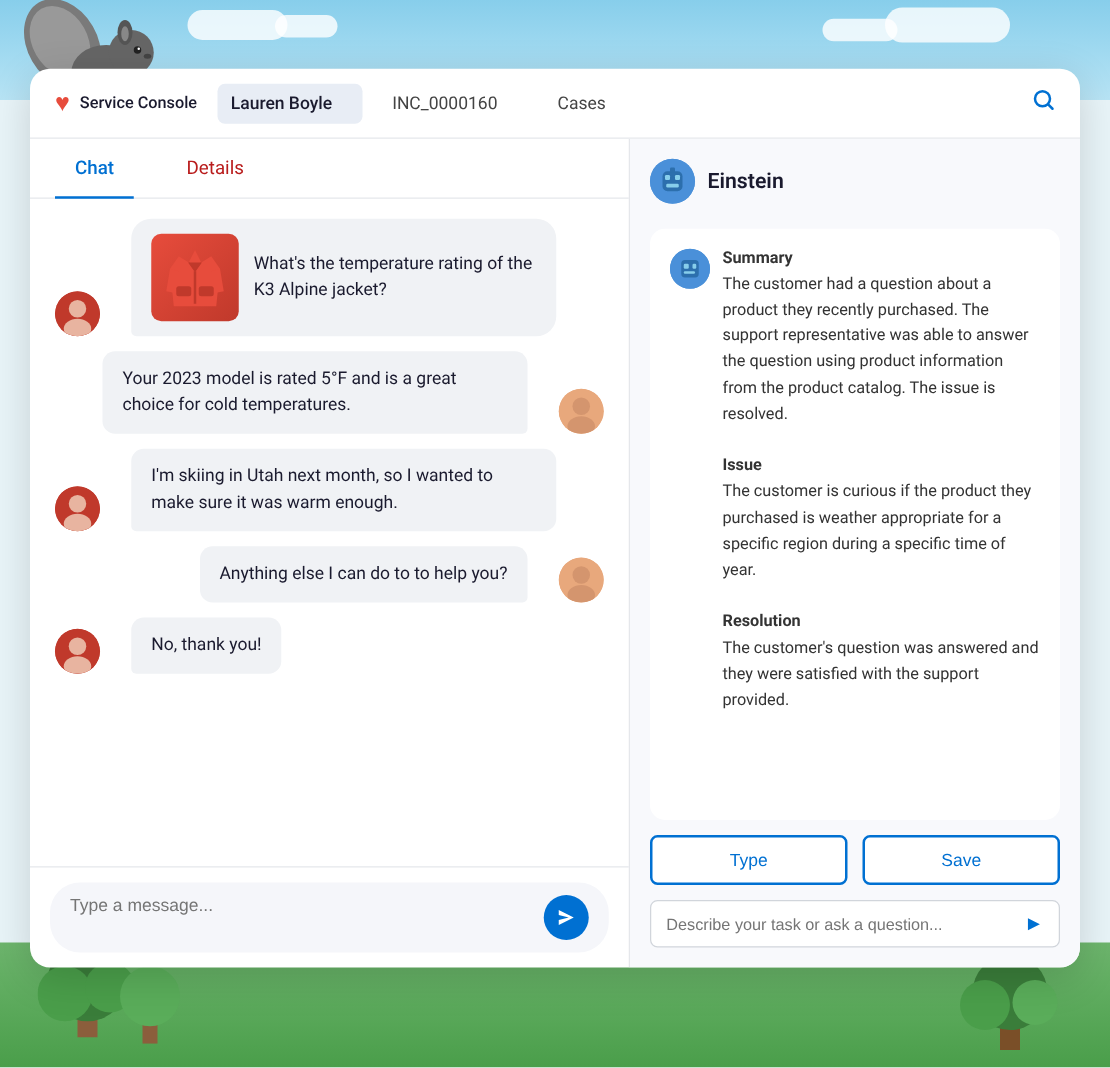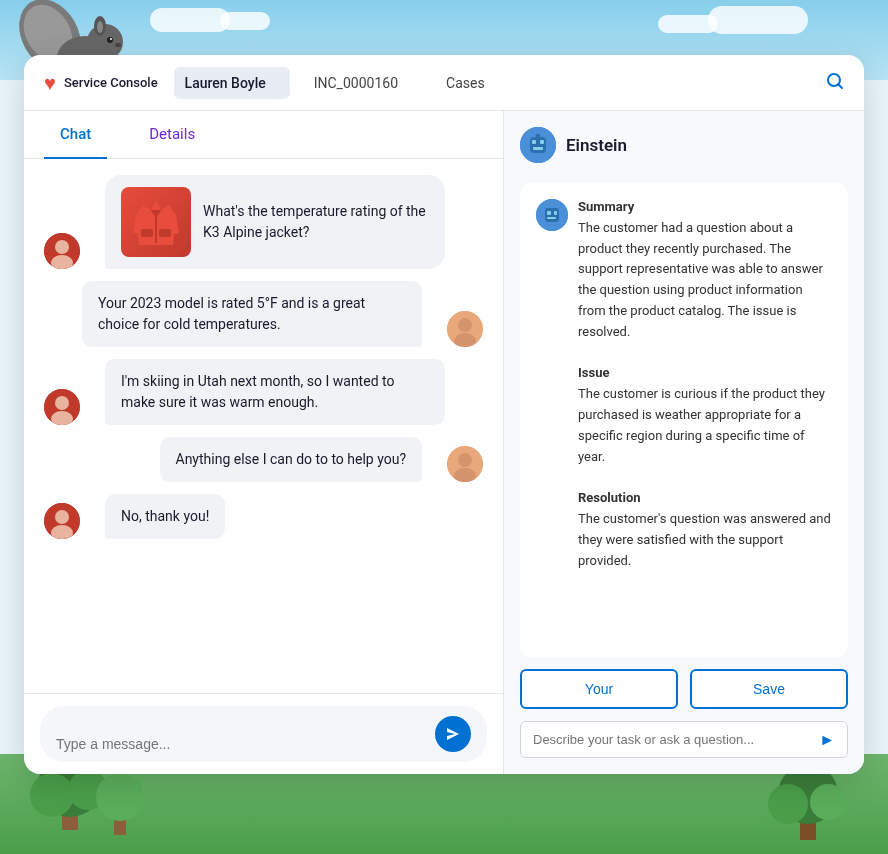--- a/index.html
+++ b/index.html
@@ -125,21 +125,21 @@
     .tabs-bar {
       display: flex;
       padding: 0 20px;
       border-bottom: 1px solid #e5e7eb;
       flex-shrink: 0;
       gap: 26px;
     }
     .tab-item {
       padding: 14px 16px;
       font-size: 15px;
-      color: #6d28d9;
+      color: #b91c1c;
       cursor: pointer;
       border-bottom: 2px solid transparent;
       margin-bottom: -1px;
     }
     .tab-item.active {
       color: #0070d2;
       border-bottom: 2px solid #0070d2;
       font-weight: 500;
     }
 
@@ -223,21 +223,21 @@
     }
 
     
     .chat-input-area {
       padding: 12px 16px;
       border-top: 1px solid #e5e7eb;
       flex-shrink: 0;
     }
     .chat-input-wrapper {
       display: flex;
-      align-items: flex-end;
+      align-items: flex-start;
       background: #f5f6fa;
       border-radius: 24px;
       padding: 10px 16px;
       gap: 0;
     }
     .chat-input {
       flex: 1;
       border: none;
       background: transparent;
       font-size: 14px;
@@ -616,21 +616,21 @@
             <span>The customer had a question about a product they recently purchased. The support representative was able to answer the question using product information from the product catalog. The issue is resolved.</span><br><br>
             <span class="summary-bold">Issue</span><br>
             <span>The customer is curious if the product they purchased is weather appropriate for a specific region during a specific time of year.</span><br><br>
             <span class="summary-bold">Resolution</span><br>
             <span>The customer's question was answered and they were satisfied with the support provided.</span>
           </div>
         </div>
       </div>
 
       <div class="action-buttons">
-        <button class="btn-copy">Your</button>
+        <button class="btn-copy">Type</button>
         <button class="btn-save">Save</button>
       </div>
 
       <div class="einstein-input-area">
         <div class="einstein-input-wrapper">
           <input class="einstein-input" type="text" placeholder="Describe your task or ask a question..." style="">
           <span class="einstein-send">►</span>
         </div>
       </div>
 

